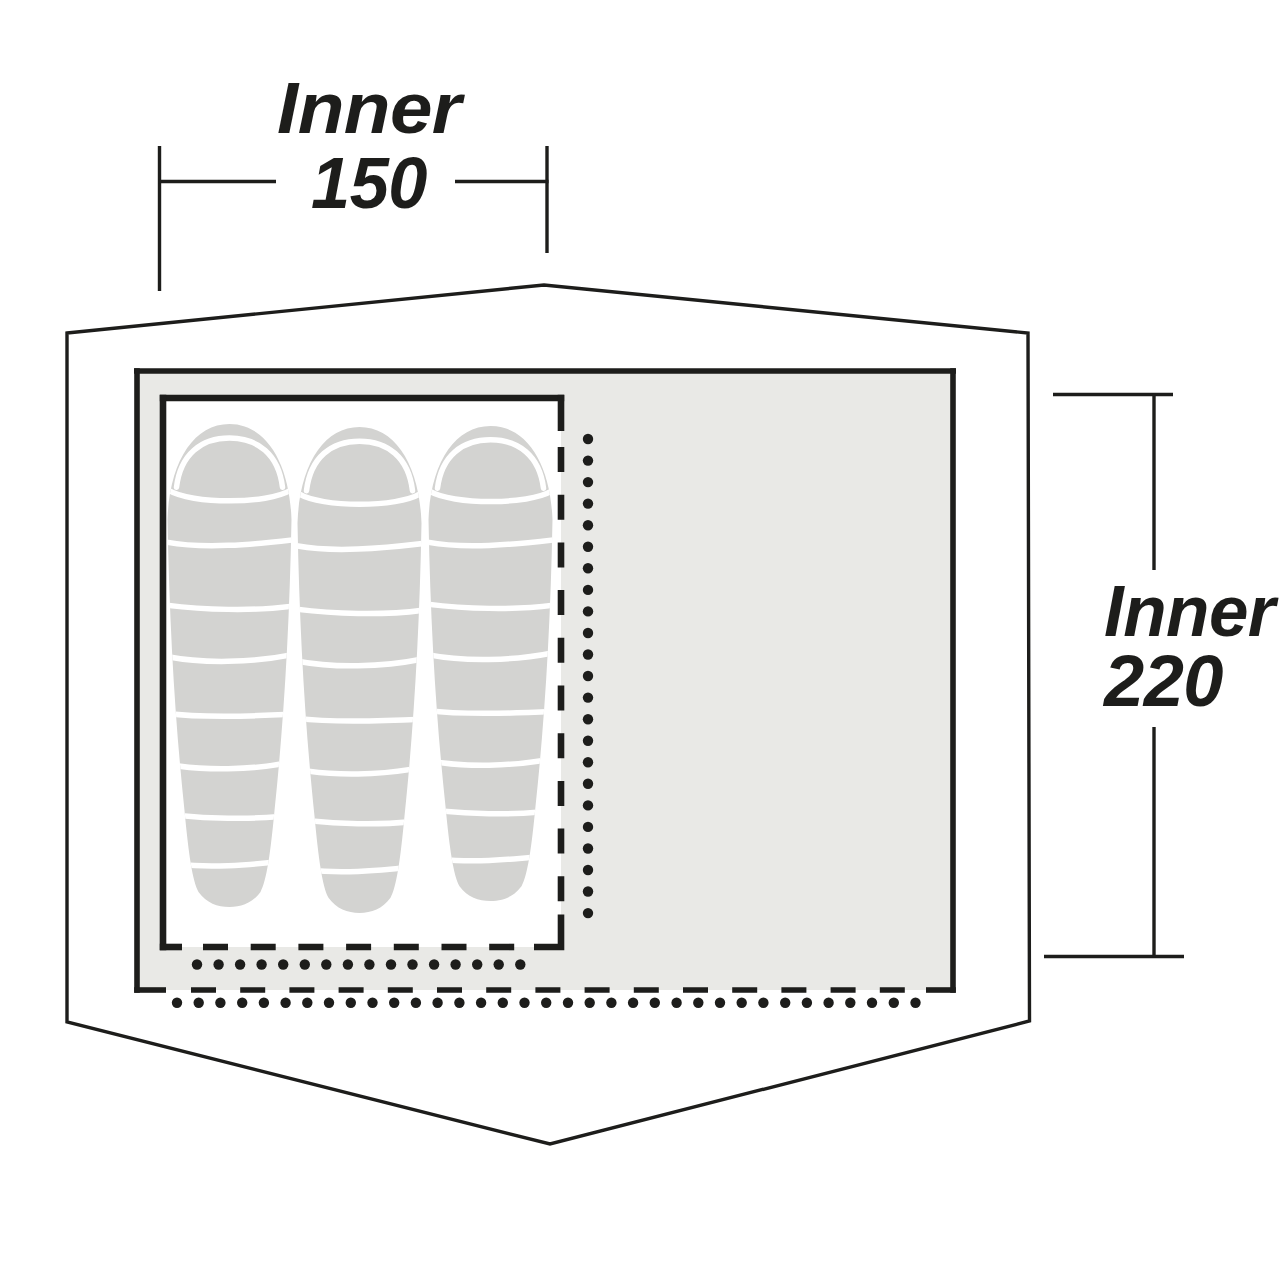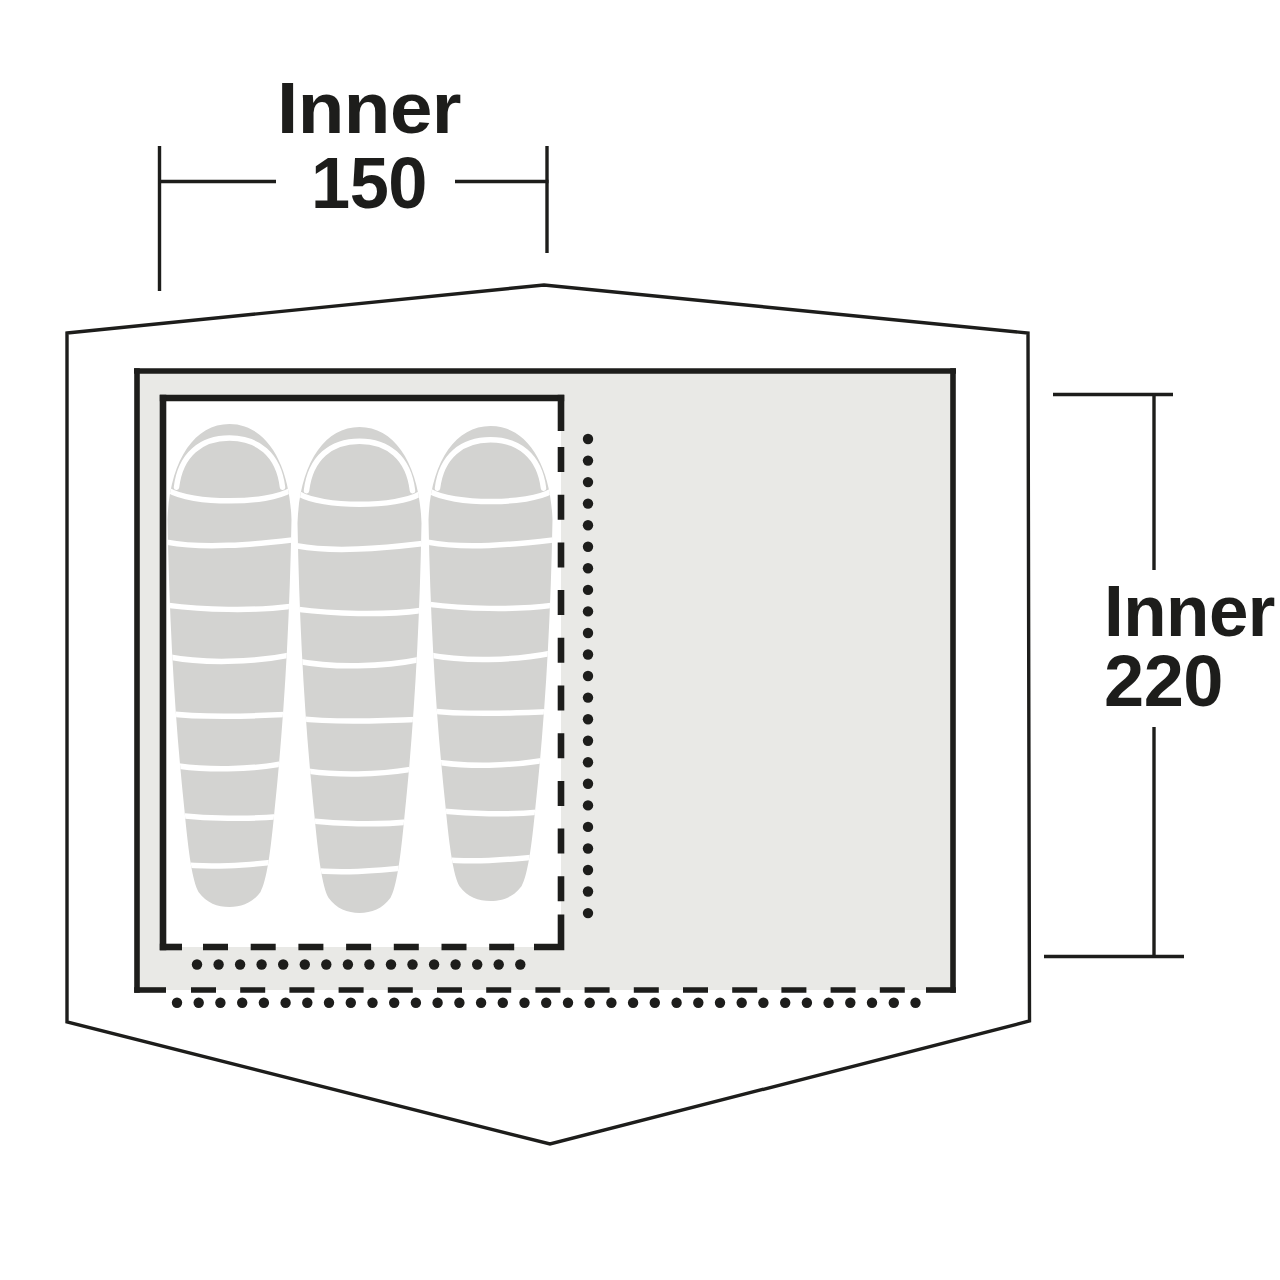--- a/index.html
+++ b/index.html
@@ -8,20 +8,21 @@
     background: var(--bg, #ffffff);
     width: 1280px;
     height: 1280px;
     overflow: hidden;
     font-family: "Liberation Sans", sans-serif;
   }
   #diagram-root {
     width: 1240px;
     height: 1280px;
     position: relative;
+    font-style: italic;
   }
   svg { display: block; filter: blur(0.6px); }
   .thin-line   { stroke: var(--line, #1d1d1b); stroke-width: 3.4; fill: none; }
   .dim-line    { stroke: var(--line, #1d1d1b); stroke-width: 3.4; fill: none; }
   .thick-line  { stroke: var(--line, #1d1d1b); stroke-width: 5.6; fill: none; }
   .cabin-line  { stroke: var(--line, #1d1d1b); stroke-width: 6.6; fill: none; }
   .dash-cabin  { stroke-dasharray: 25 22.7; }
   .dash-floor  { stroke-dasharray: 25 24.2; }
   .dot         { fill: var(--line, #1d1d1b); }
   .dim-text {

